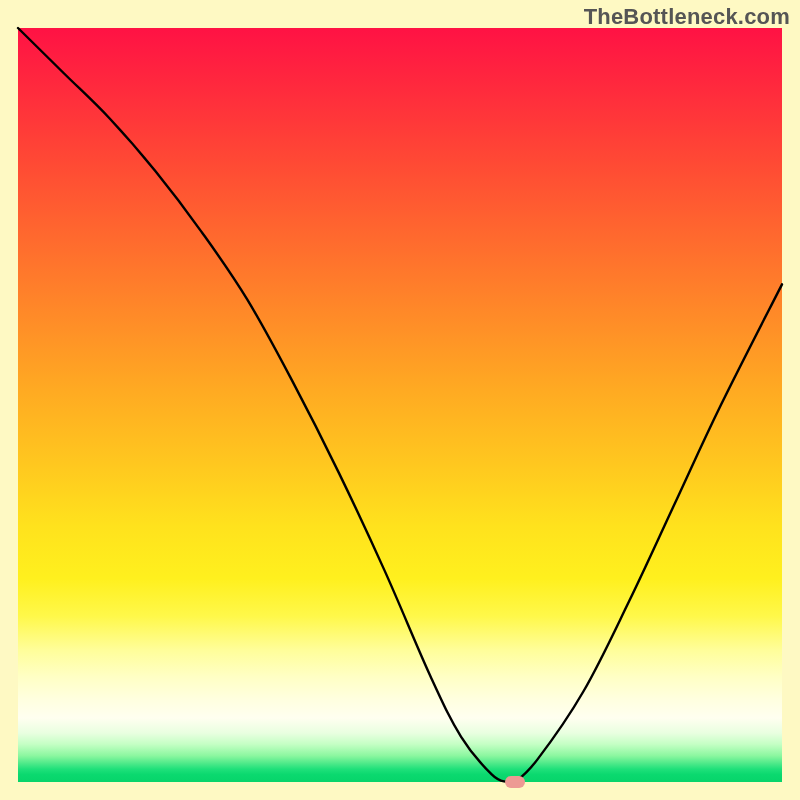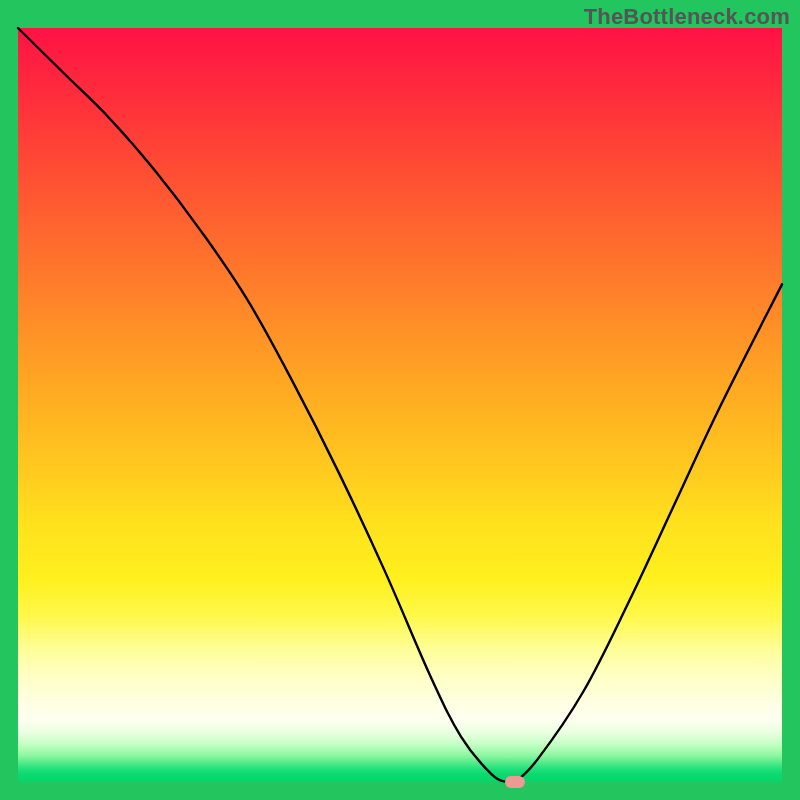--- a/index.html
+++ b/index.html
@@ -8,21 +8,21 @@
     width: 800px;
     height: 800px;
     background: #000;
     font-family: Arial, Helvetica, sans-serif;
     overflow: hidden;
   }
   .frame {
     position: relative;
     width: 800px;
     height: 800px;
-    background: #22c55e;
+    background: #fef9c3;
   }
   .watermark {
     position: absolute;
     top: 4px;
     right: 10px;
     color: #555;
     font-size: 22px;
     font-weight: 600;
     letter-spacing: 0.2px;
     z-index: 10;

